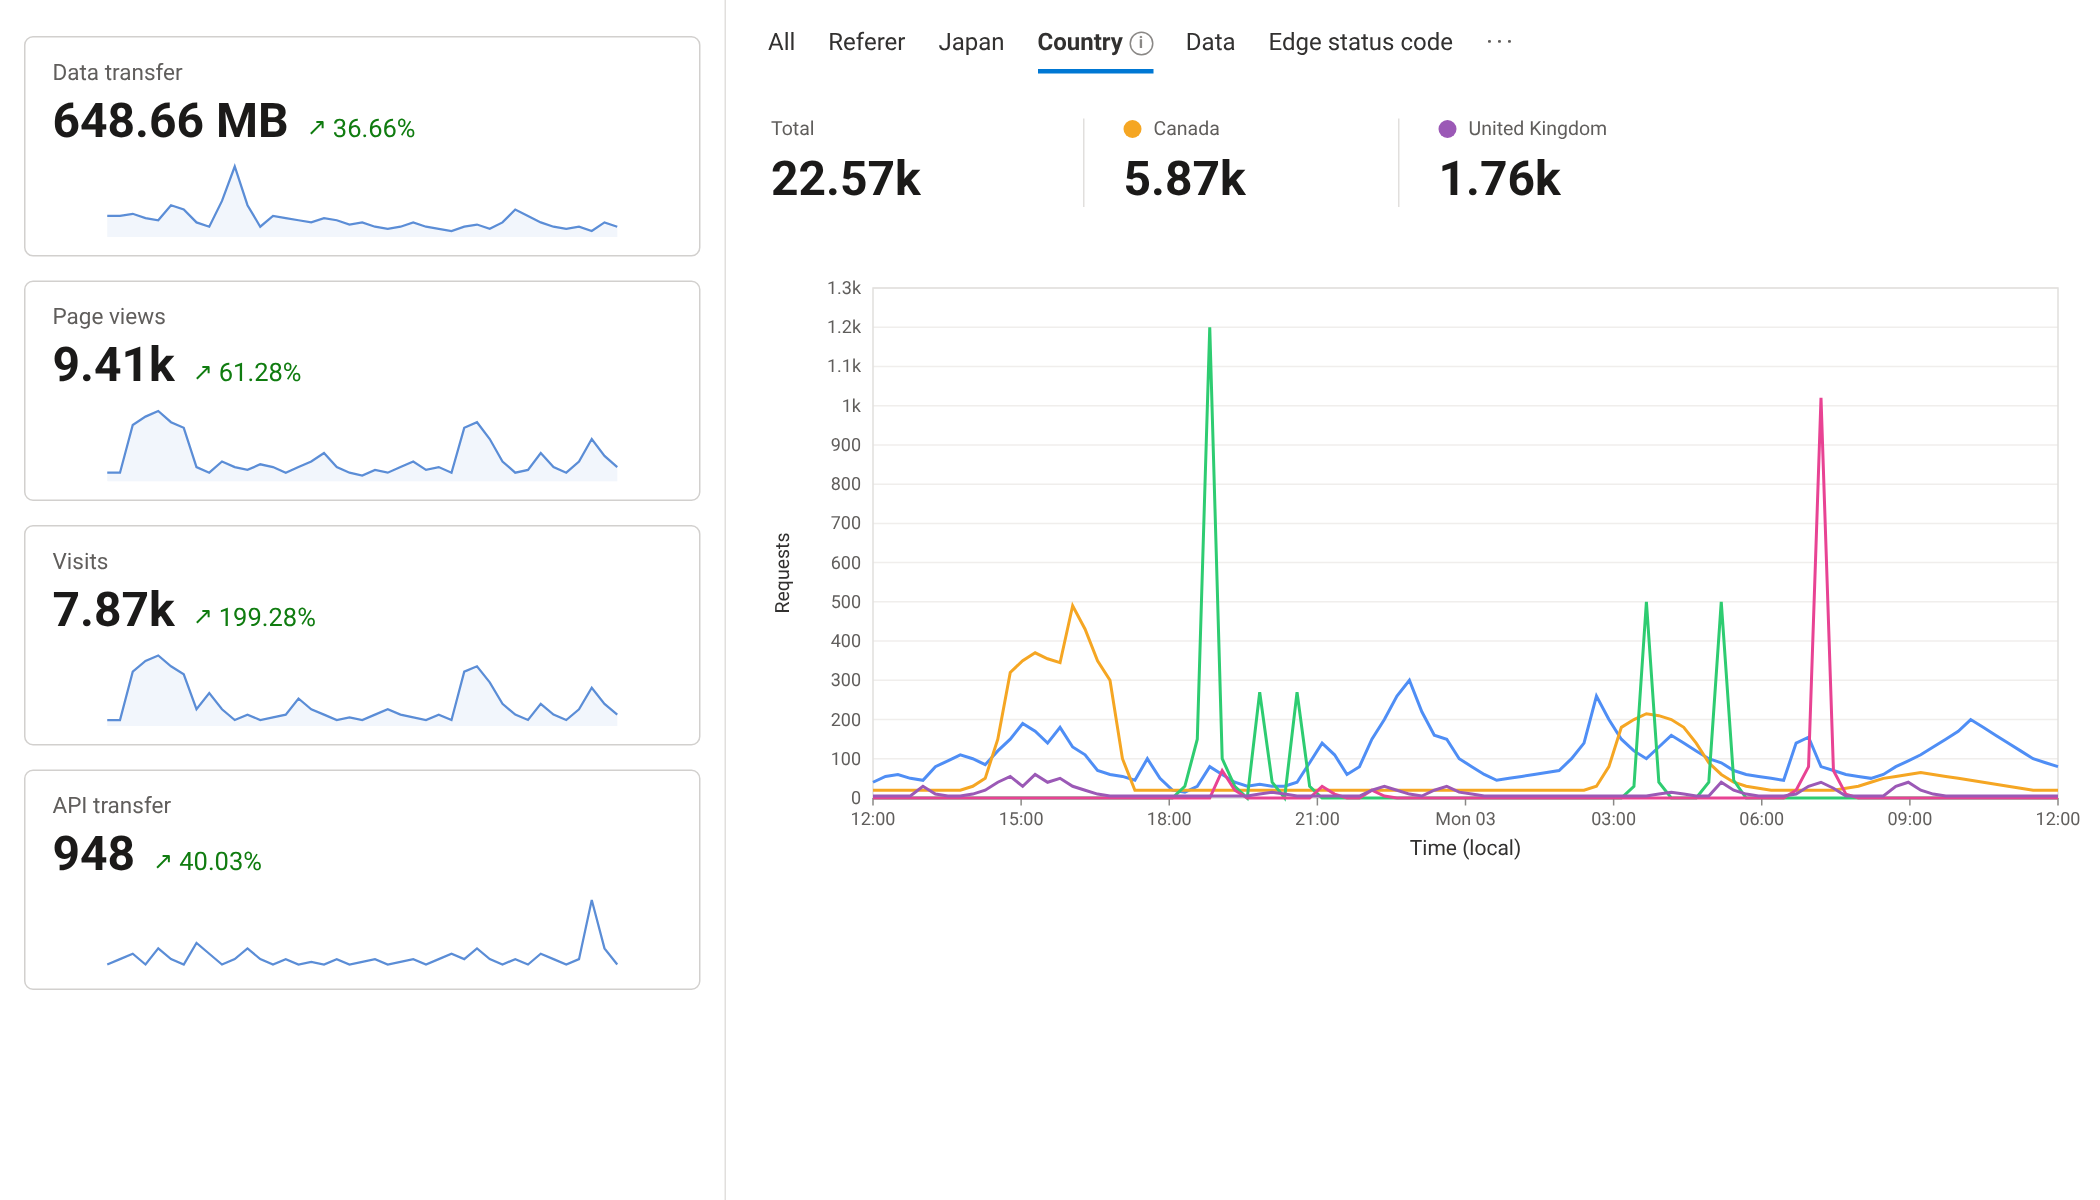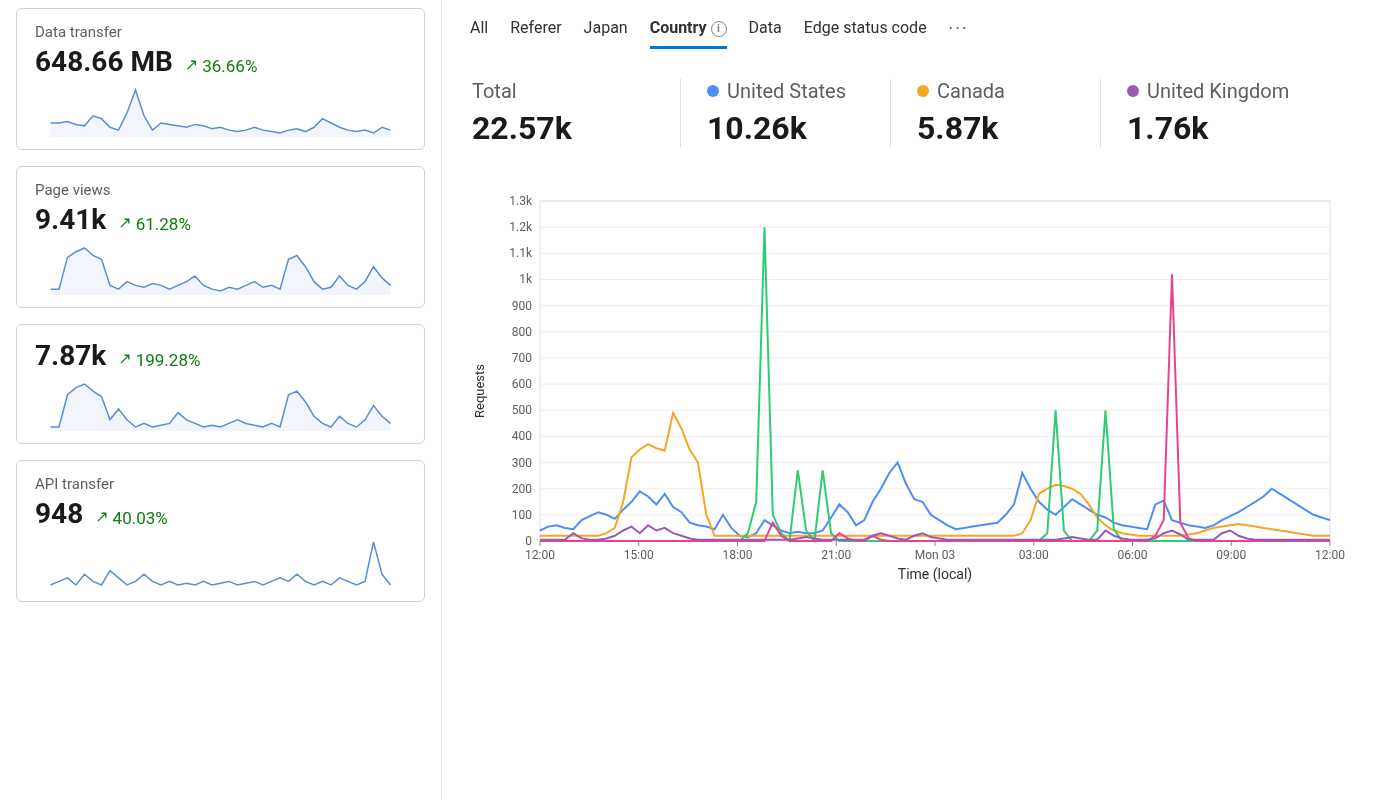--- a/index.html
+++ b/index.html
@@ -7,43 +7,43 @@
     margin: 0;
     font-family: "Segoe UI", -apple-system, BlinkMacSystemFont, Roboto, sans-serif;
     background: #fff;
     color: #323130;
     display: flex;
     width: 1400px;
     height: 800px;
     overflow: hidden;
   }
   .sidebar {
-    width: 442px;
-    padding: 8px 16px;
+    width: 484px;
+    padding: 24px 16px;
     border-right: 1px solid #e1dfdd;
     overflow-y: auto;
   }
   .card {
     border: 1px solid #d2d0ce;
     border-radius: 6px;
     padding: 14px 18px 8px 18px;
     margin-bottom: 16px;
   }
   .card-label {
     font-size: 15px;
     color: #605e5c;
     margin-bottom: 4px;
   }
   .card-value-row {
     display: flex;
     align-items: baseline;
     gap: 12px;
   }
   .card-value {
-    font-size: 28px;
+    font-size: 32px;
     font-weight: 700;
     color: #1b1a19;
   }
   .delta {
     color: #107c10;
     font-size: 17px;
     display: inline-flex;
     align-items: center;
     gap: 4px;
   }
@@ -119,21 +119,21 @@
     padding: 0 26px;
     margin-bottom: 24px;
     border-left: 1px solid #e1dfdd;
     min-width: 210px;
   }
   .stat:first-child, .stat.rowstart { border-left: none; padding-left: 2px; }
   .stat-label-row {
     display: flex;
     align-items: center;
     gap: 8px;
-    font-size: 20px;
+    font-size: 13px;
     color: #605e5c;
     margin-bottom: 6px;
   }
   .dot {
     width: 12px; height: 12px;
     border-radius: 50%;
   }
   .stat-value {
     font-size: 32px;
     font-weight: 700;
@@ -188,20 +188,21 @@
         <span>61.28%</span>
       </div>
     </div>
     <svg class="spark" viewBox="0 0 340 55">
         <path class="area" d="M0,49.130434782608695 L8.5,49.130434782608695 L17,17.347826086956523 L25.5,11.73913043478261 L34,8 L42.5,15.478260869565219 L51,19.217391304347828 L59.5,45.391304347826086 L68,49.130434782608695 L76.5,41.65217391304348 L85,45.391304347826086 L93.5,47.26086956521739 L102,43.52173913043478 L110.5,45.391304347826086 L119,49.130434782608695 L127.5,45.391304347826086 L136,41.65217391304348 L144.5,36.04347826086956 L153,45.391304347826086 L161.5,49.130434782608695 L170,51 L178.5,47.26086956521739 L187,49.130434782608695 L195.5,45.391304347826086 L204,41.65217391304348 L212.5,47.26086956521739 L221,45.391304347826086 L229.5,49.130434782608695 L238,19.217391304347828 L246.5,15.478260869565219 L255,26.695652173913047 L263.5,41.65217391304348 L272,49.130434782608695 L280.5,47.26086956521739 L289,36.04347826086956 L297.5,45.391304347826086 L306,49.130434782608695 L314.5,41.65217391304348 L323,26.695652173913047 L331.5,37.91304347826087 L340,45.391304347826086 L340,55 L0,55 Z"></path>
         <path d="M0,49.130434782608695 L8.5,49.130434782608695 L17,17.347826086956523 L25.5,11.73913043478261 L34,8 L42.5,15.478260869565219 L51,19.217391304347828 L59.5,45.391304347826086 L68,49.130434782608695 L76.5,41.65217391304348 L85,45.391304347826086 L93.5,47.26086956521739 L102,43.52173913043478 L110.5,45.391304347826086 L119,49.130434782608695 L127.5,45.391304347826086 L136,41.65217391304348 L144.5,36.04347826086956 L153,45.391304347826086 L161.5,49.130434782608695 L170,51 L178.5,47.26086956521739 L187,49.130434782608695 L195.5,45.391304347826086 L204,41.65217391304348 L212.5,47.26086956521739 L221,45.391304347826086 L229.5,49.130434782608695 L238,19.217391304347828 L246.5,15.478260869565219 L255,26.695652173913047 L263.5,41.65217391304348 L272,49.130434782608695 L280.5,47.26086956521739 L289,36.04347826086956 L297.5,45.391304347826086 L306,49.130434782608695 L314.5,41.65217391304348 L323,26.695652173913047 L331.5,37.91304347826087 L340,45.391304347826086"></path>
       </svg>
   </div>
 
   <div class="card">
+    <div class="card-label">Visits</div>
     <div class="card-value-row">
       <div class="card-value">7.87k</div>
       <div class="delta">
         <span class="arrow-up-icon">↗</span>
         <span>199.28%</span>
       </div>
     </div>
     <svg class="spark" viewBox="0 0 340 55">
         <path class="area" d="M0,51 L8.5,51 L17,18.75 L25.5,11.583333333333336 L34,8 L42.5,15.166666666666664 L51,20.541666666666664 L59.5,43.833333333333336 L68,33.08333333333333 L76.5,43.833333333333336 L85,51 L93.5,47.416666666666664 L102,51 L110.5,49.208333333333336 L119,47.416666666666664 L127.5,36.66666666666667 L136,43.833333333333336 L144.5,47.416666666666664 L153,51 L161.5,49.208333333333336 L170,51 L178.5,47.416666666666664 L187,43.833333333333336 L195.5,47.416666666666664 L204,49.208333333333336 L212.5,51 L221,47.416666666666664 L229.5,51 L238,18.75 L246.5,15.166666666666664 L255,25.916666666666664 L263.5,40.25 L272,47.416666666666664 L280.5,51 L289,40.25 L297.5,47.416666666666664 L306,51 L314.5,43.833333333333336 L323,29.5 L331.5,40.25 L340,47.416666666666664 L340,55 L0,55 Z"></path>
         <path d="M0,51 L8.5,51 L17,18.75 L25.5,11.583333333333336 L34,8 L42.5,15.166666666666664 L51,20.541666666666664 L59.5,43.833333333333336 L68,33.08333333333333 L76.5,43.833333333333336 L85,51 L93.5,47.416666666666664 L102,51 L110.5,49.208333333333336 L119,47.416666666666664 L127.5,36.66666666666667 L136,43.833333333333336 L144.5,47.416666666666664 L153,51 L161.5,49.208333333333336 L170,51 L178.5,47.416666666666664 L187,43.833333333333336 L195.5,47.416666666666664 L204,49.208333333333336 L212.5,51 L221,47.416666666666664 L229.5,51 L238,18.75 L246.5,15.166666666666664 L255,25.916666666666664 L263.5,40.25 L272,47.416666666666664 L280.5,51 L289,40.25 L297.5,47.416666666666664 L306,51 L314.5,43.833333333333336 L323,29.5 L331.5,40.25 L340,47.416666666666664"></path>
@@ -233,27 +234,20 @@
       <div class="tab">Edge status code</div>
       <div class="more-icon">···</div>
     </div>
 
   <div class="stats" id="stats">
       <div class="stat rowstart">
         <div class="stat-label-row">
           <span>Total</span>
         </div>
         <div class="stat-value">22.57k</div>
-      </div>
-      <div class="stat">
-        <div class="stat-label-row">
-          <span class="dot" style="background: rgb(79, 142, 245);"></span>
-          <span>United States</span>
-        </div>
-        <div class="stat-value">10.26k</div>
       </div>
       <div class="stat">
         <div class="stat-label-row">
           <span class="dot" style="background: rgb(245, 166, 35);"></span>
           <span>Canada</span>
         </div>
         <div class="stat-value">5.87k</div>
       </div>
       <div class="stat">
         <div class="stat-label-row">

